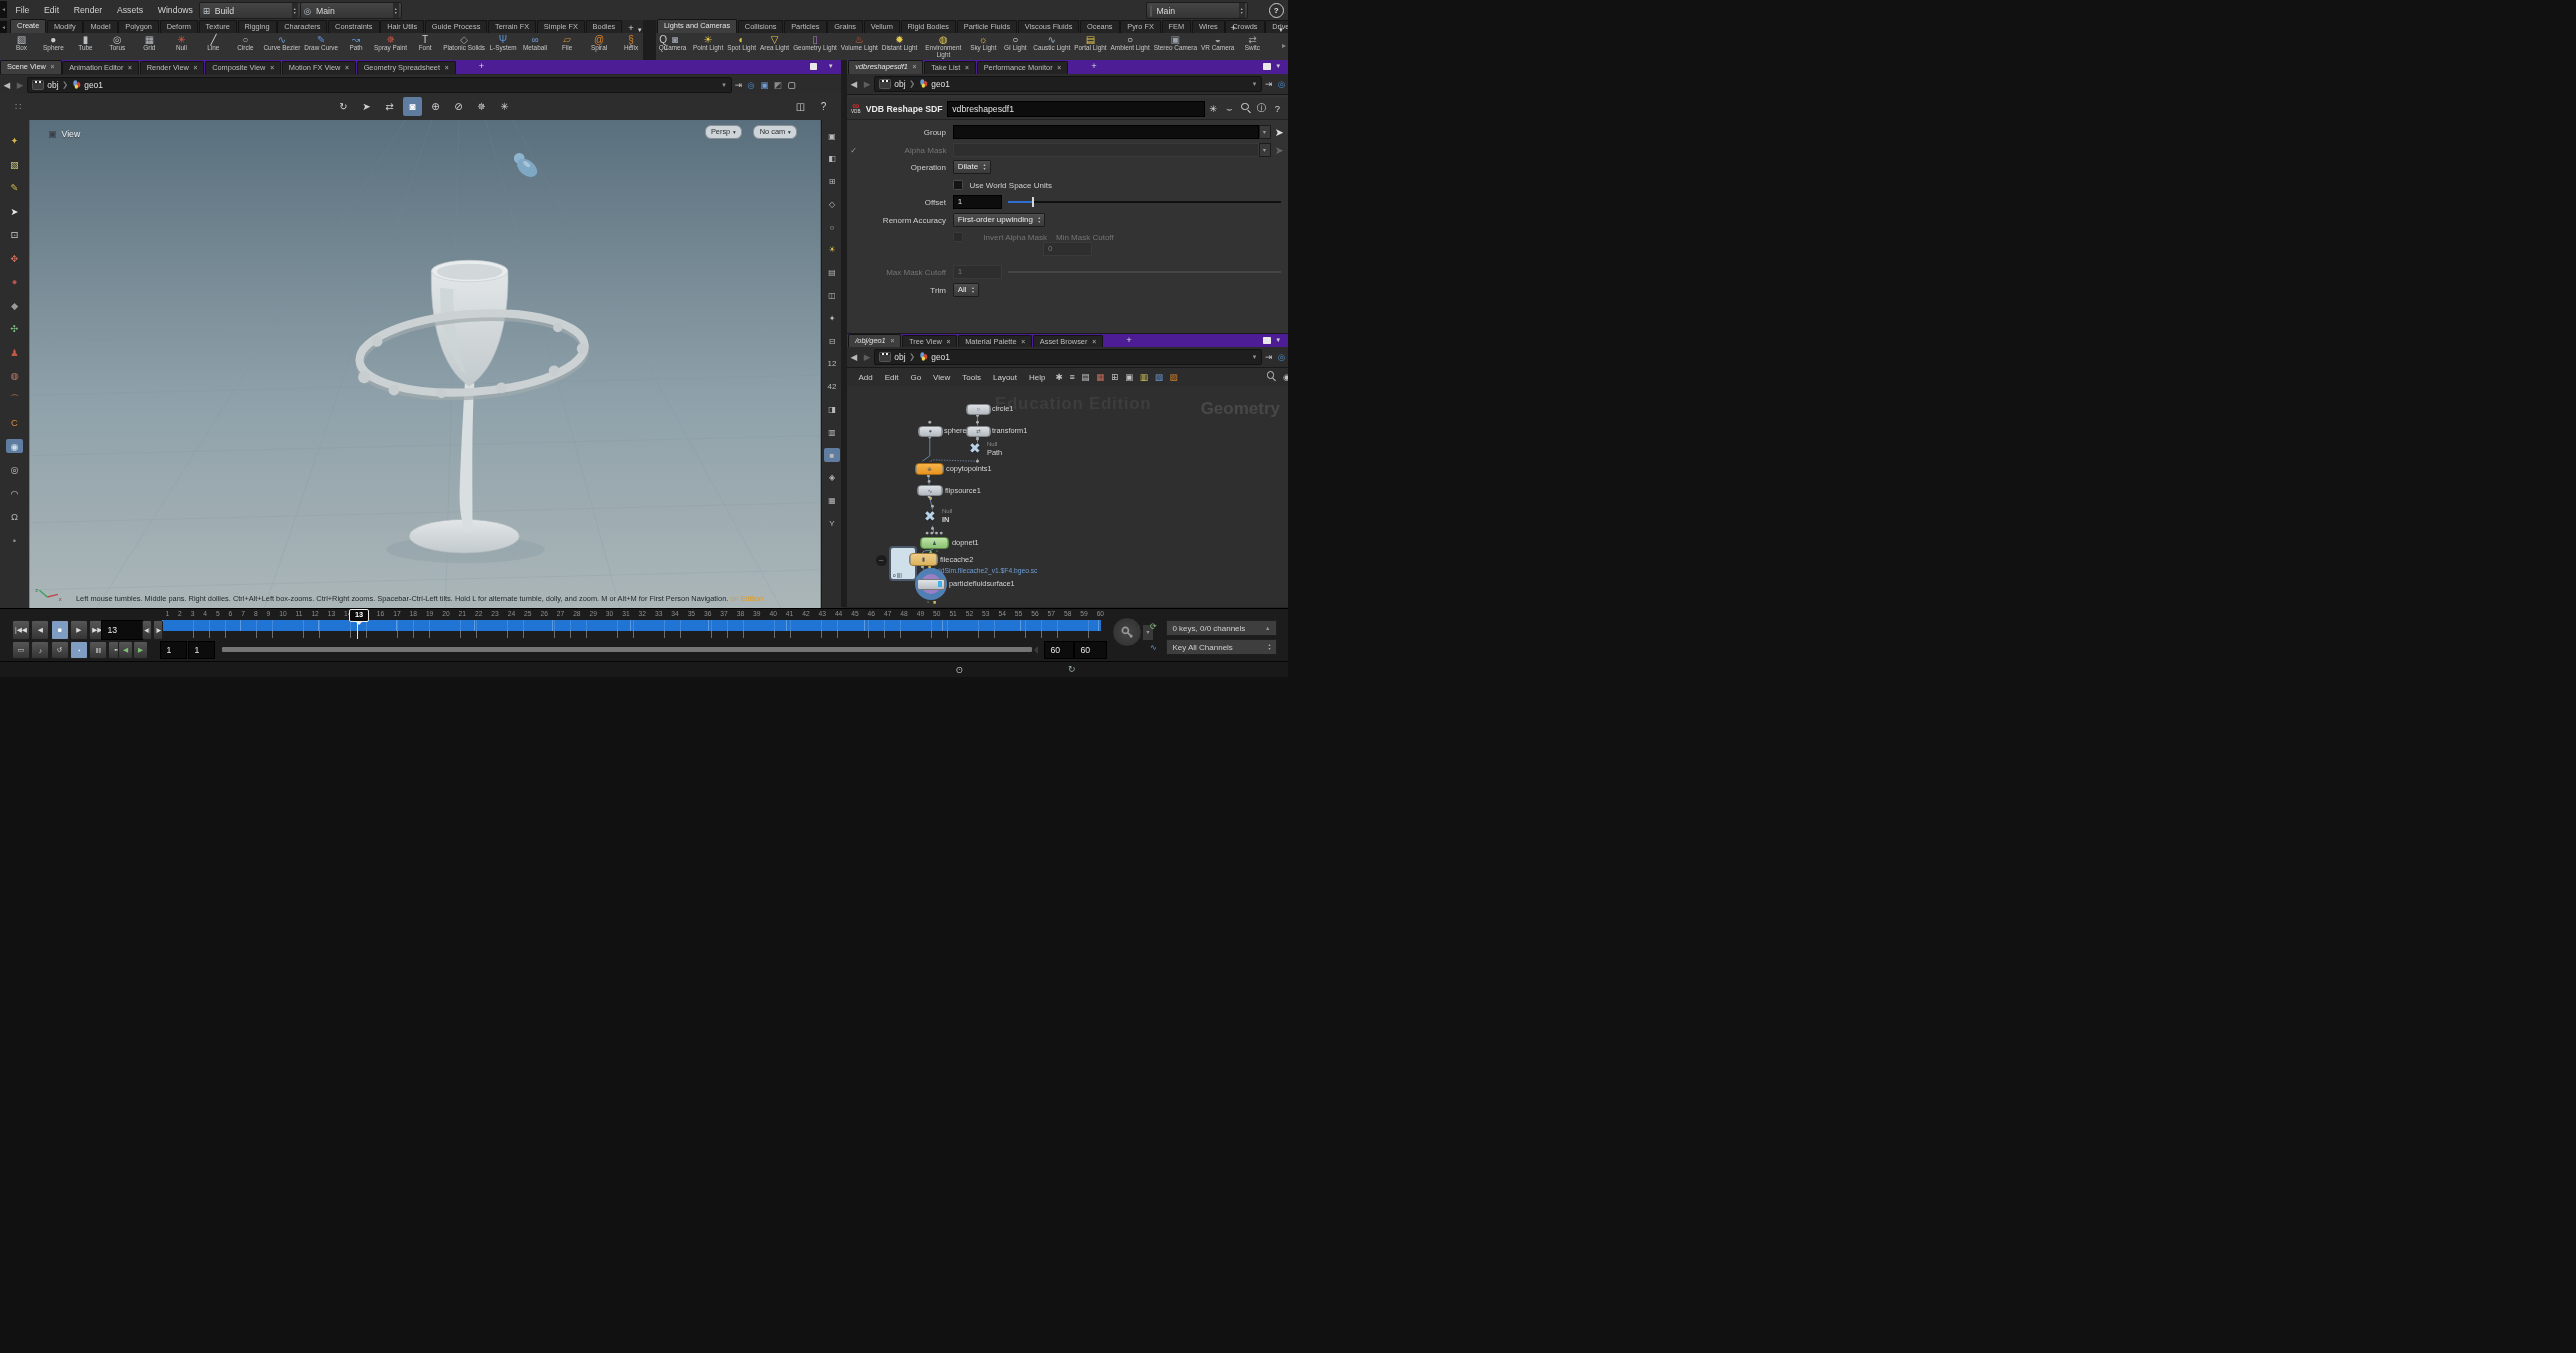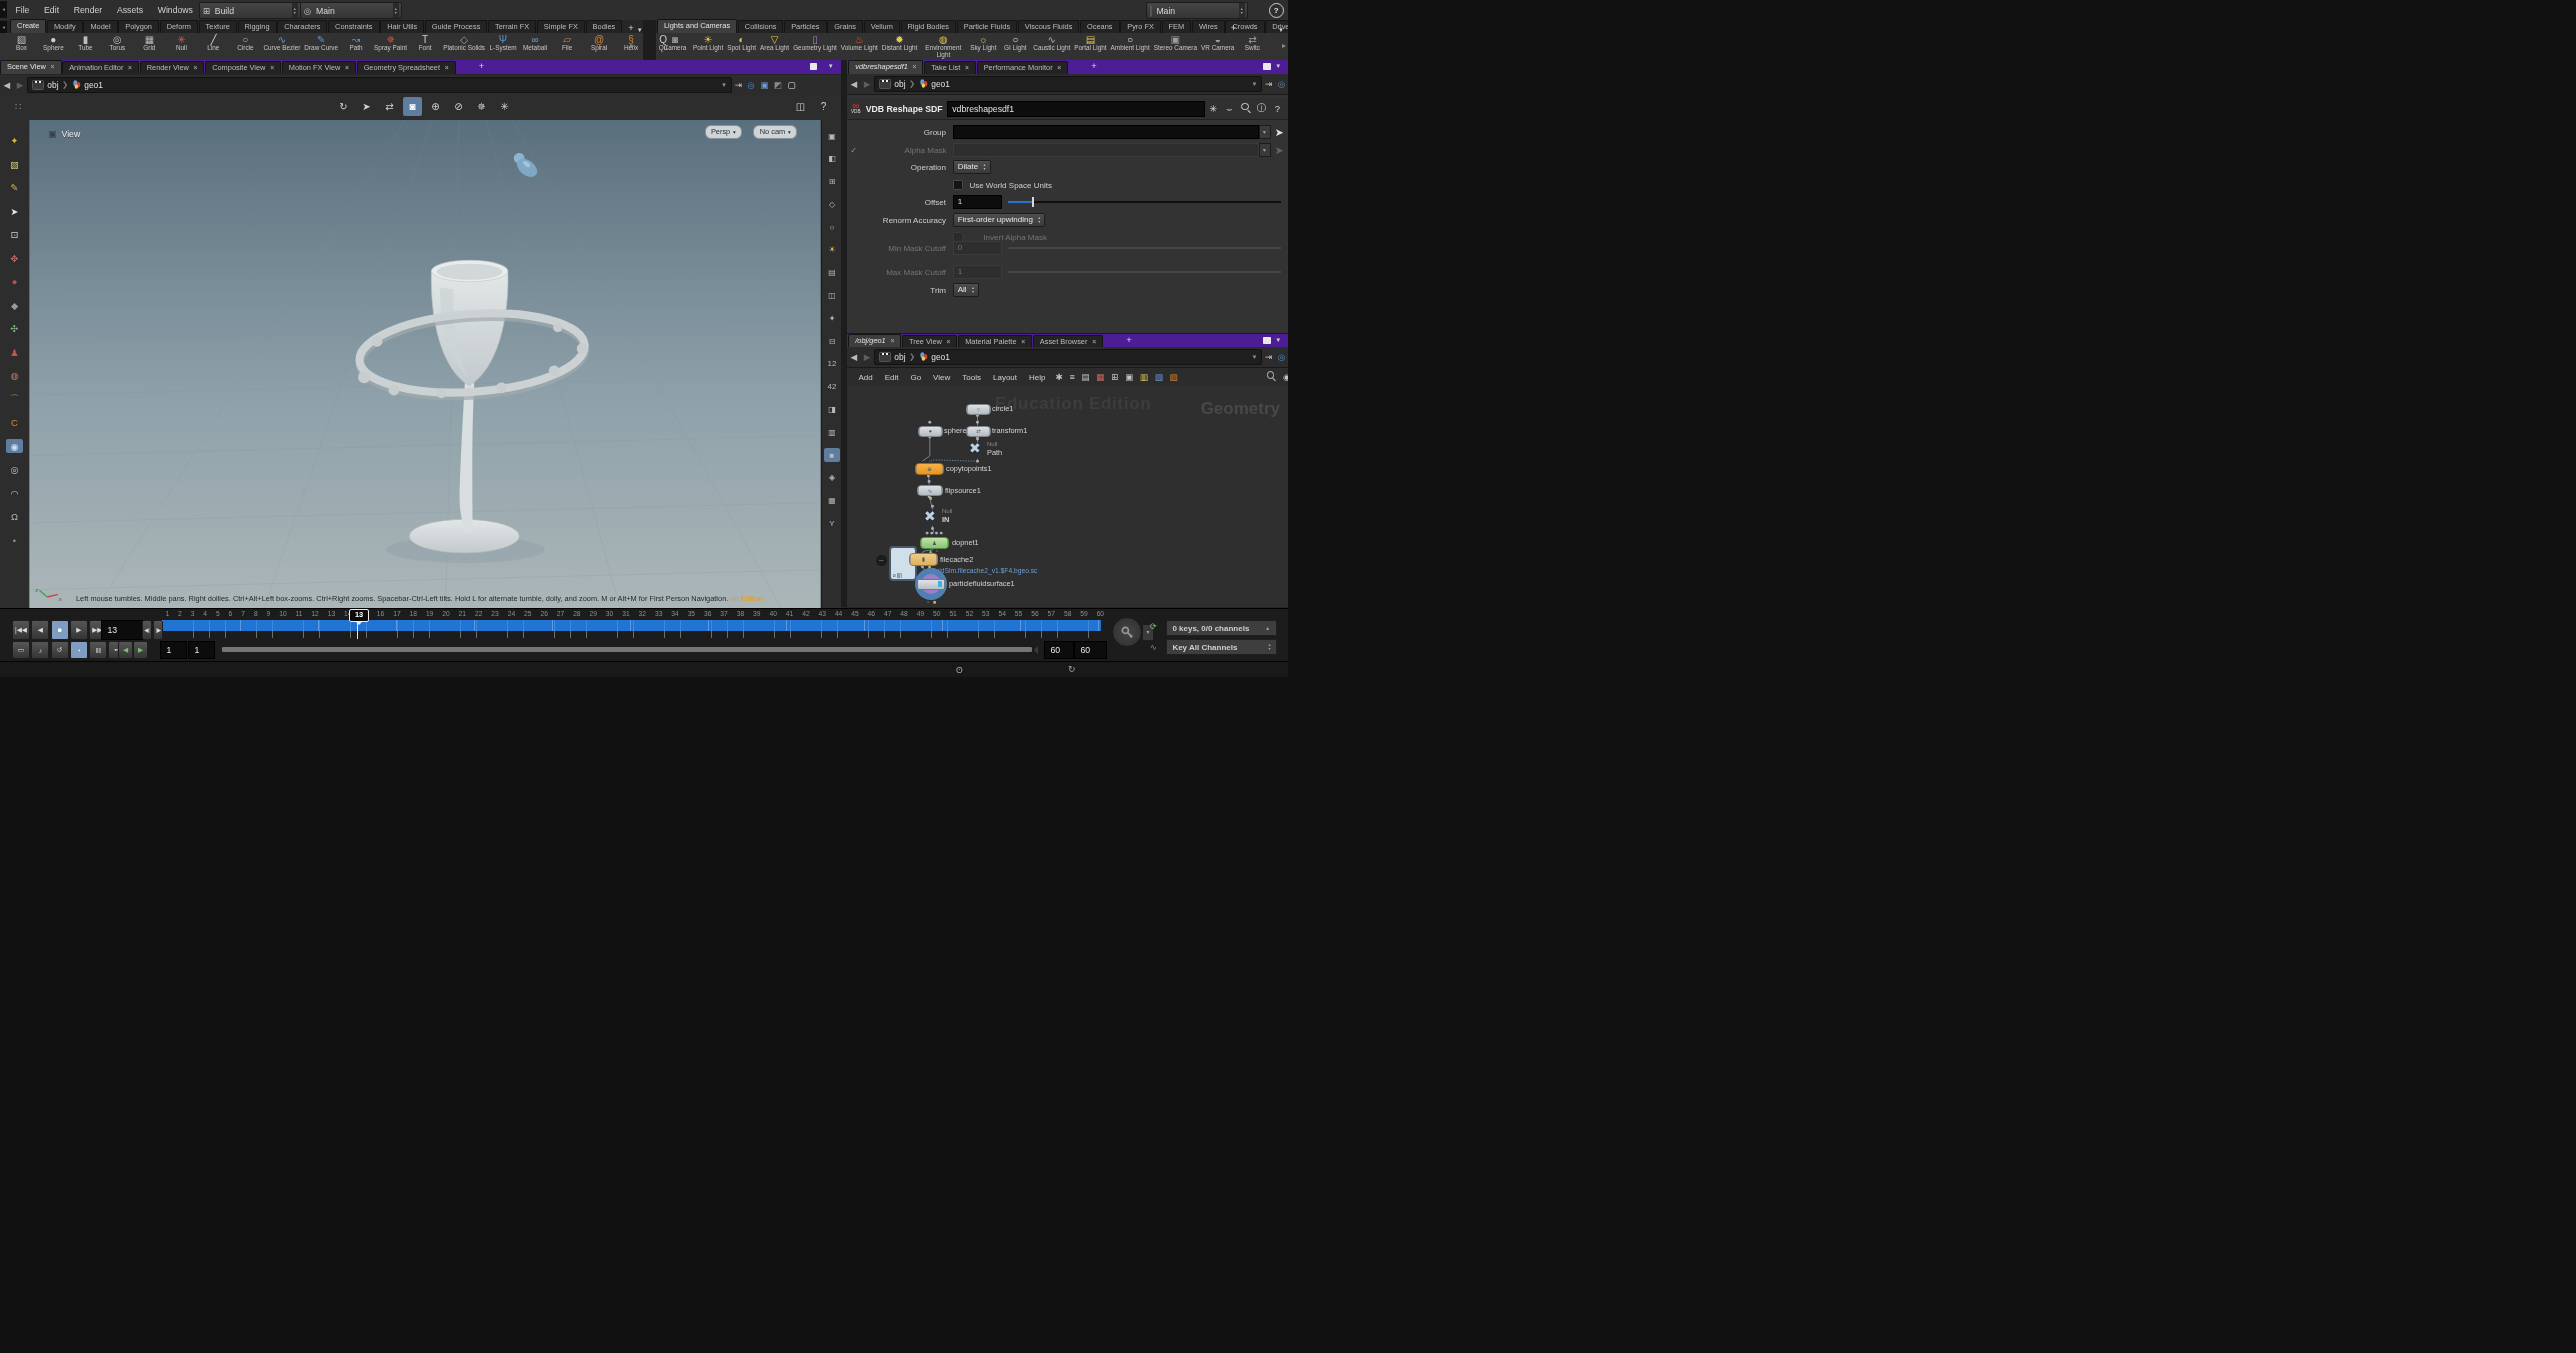--- a/index.html
+++ b/index.html
@@ -122,21 +122,21 @@
   .tbtn.active{background:#7f9dc2;color:#fff;}
   .tfield{height:18px;background:#0c0c0c;border:0.7px solid #000;color:#e8e8e8;font-size:8.7px;line-height:18px;padding-left:5.4px;}
   .transport{position:absolute;left:12px;top:10.7px;display:flex;gap:1.3px;}
   .transport .tbtn{width:16px;}
   .row2{position:absolute;left:12px;top:32px;display:flex;gap:1.3px;align-items:center;}
   .row2 .tbtn{width:16px;height:16px;}
   .grn{color:#7ac070;}
   .rtrack{position:absolute;left:222px;top:38px;width:810px;height:5.4px;background:#757575;border-radius:1.3px;}
   .rtrack::after{content:"";position:absolute;right:-6px;top:-1.3px;border:4px solid transparent;border-right-color:#3a3a3a;}
   .keybtn{position:absolute;left:1112px;top:8px;width:28px;height:28px;border-radius:50%;background:radial-gradient(#454545,#2e2e2e);border:0.7px solid #1a1a1a;display:flex;align-items:center;justify-content:center;}
-  .smallbtn{position:absolute;height:14px;background:#3e3e3e;border:0.7px solid #1f1f1f;border-radius:1.3px;color:#cfcfcf;font-size:8px;display:flex;align-items:center;padding:0 5.4px;gap:3px;font-weight:bold;}
+  .smallbtn{position:absolute;height:14px;background:#3e3e3e;border:0.7px solid #1f1f1f;border-radius:1.3px;color:#cfcfcf;font-size:8px;display:flex;align-items:center;padding:0 5.4px;gap:3px;}
   
   .statusbar{left:0;top:661px;width:1288px;height:15.4px;background:#191919;border-top:0.7px solid #050505;}
   .sfield{position:absolute;top:1.3px;height:12px;background:#3a3a3a;border:0.7px solid #222;color:#d8d8d8;font-size:8px;line-height:12px;padding:0 5.4px;border-radius:1.3px;display:flex;align-items:center;gap:4px;margin-top:36px;}
   .spin2{display:flex;flex-direction:column;font-size:4px;line-height:4px;color:#aaa;}
 </style>
 </head>
 <body>
 
 <div id="app">
 
@@ -733,21 +733,21 @@
             <span>▴</span>
             <span>▾</span>
           </span>
       </span>
     </div>
     <div class="prow" style="top:169px;">
       <span class="plabel"></span>
       <span class="pcheck dim"></span>
       <span class="dimtx" style="margin-left:20px;font-size:8px;">Invert Alpha Mask</span>
     </div>
-    <div class="prow" style="top:180px;">
+    <div class="prow" style="top:173px;flex-direction:column;">
       <span class="plabel dim">Min Mask Cutoff</span>
       <span class="pin dim" style="width:39px;">0</span>
       <span class="track thin"></span>
     </div>
     <div class="prow" style="top:204px;">
       <span class="plabel dim">Max Mask Cutoff</span>
       <span class="pin dim" style="width:39px;">1</span>
       <span class="track thin"></span>
     </div>
     <div class="prow" style="top:222px;">

